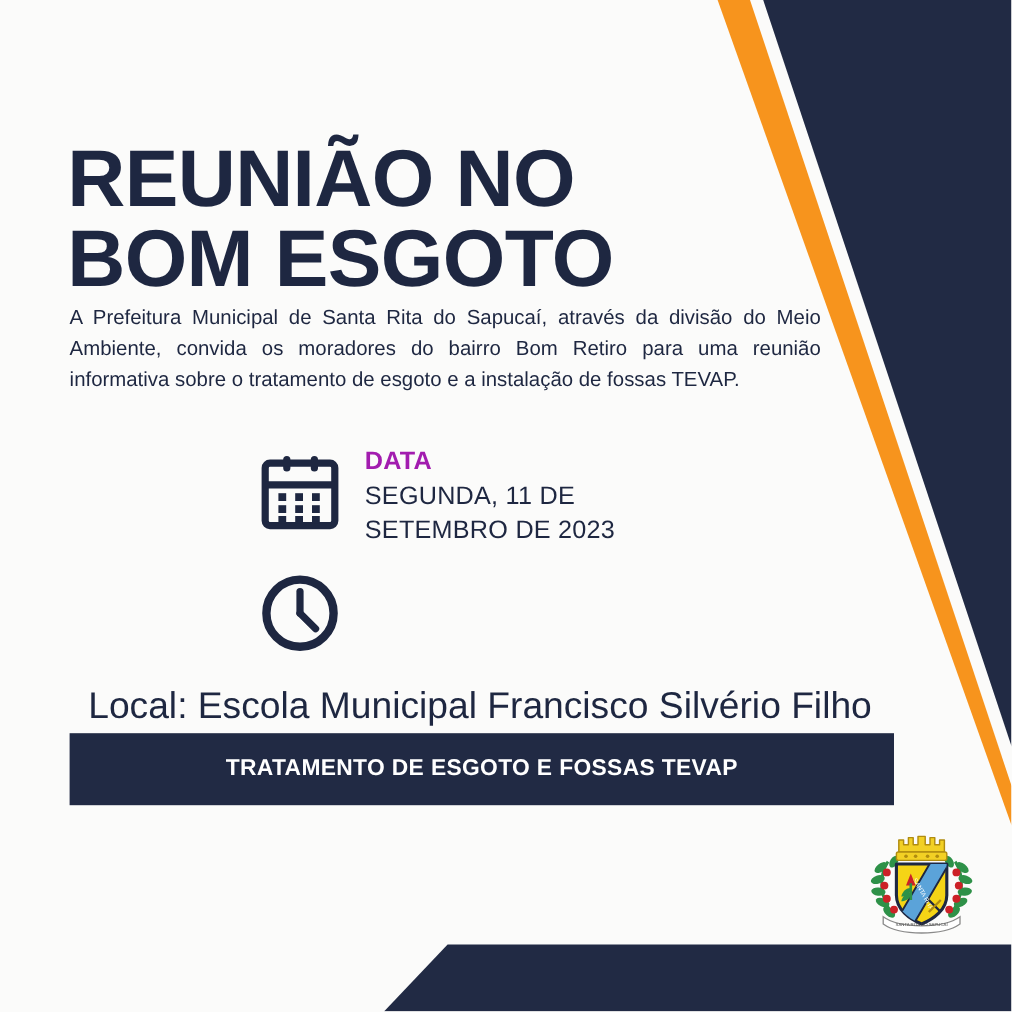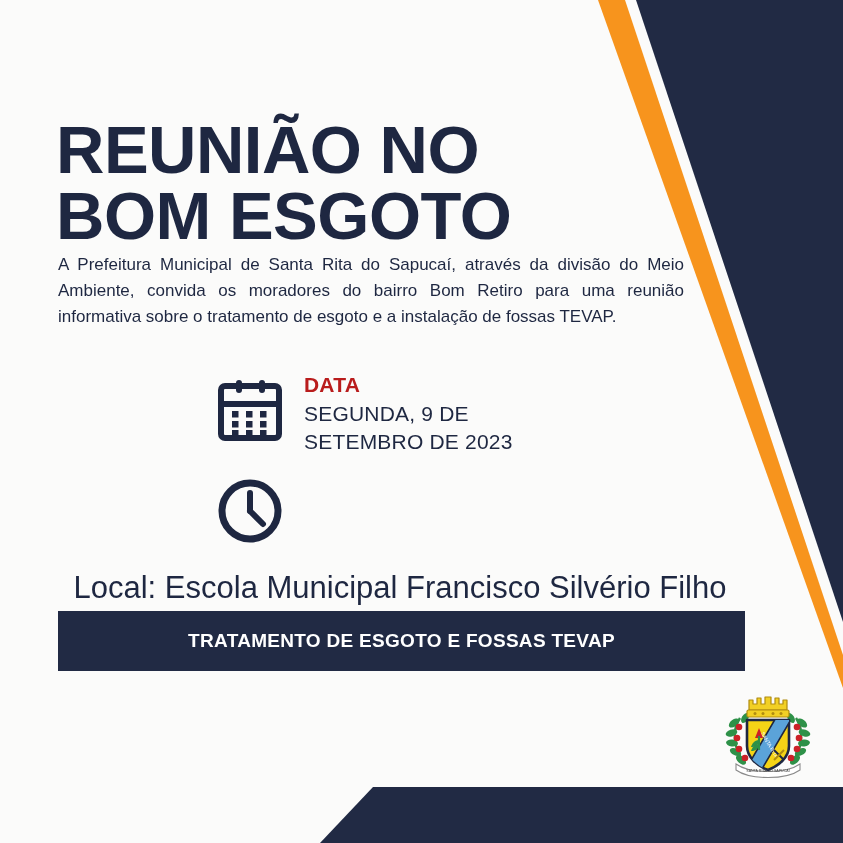--- a/index.html
+++ b/index.html
@@ -52,21 +52,21 @@
     align-items:flex-start;
     margin-bottom:18px;
   }
   .info-icon{
     width:78px;flex:0 0 78px;
     display:flex;align-items:flex-start;justify-content:flex-start;
     padding-top:4px;
   }
   .info-text{flex:1;padding-left:10px;}
   .info-label{
-    color:#b91c1c;
+    color:#a21caf;
     font-size:21px;
     font-weight:700;
     letter-spacing:0.2px;
     line-height:1.25;
     margin-bottom:2px;
   }
   .info-value{
     color:#1e2741;
     font-size:21px;
     font-weight:400;
@@ -142,21 +142,21 @@
             <rect x="30" y="45" width="6.5" height="6.5"></rect>
             <rect x="44" y="45" width="6.5" height="6.5"></rect>
             <rect x="16" y="54" width="6.5" height="6.5"></rect>
             <rect x="30" y="54" width="6.5" height="6.5"></rect>
             <rect x="44" y="54" width="6.5" height="6.5"></rect>
           </g>
         </svg>
       </div>
       <div class="info-text">
         <div class="info-label">DATA</div>
-        <div class="info-value">SEGUNDA, 9 DE</div>
+        <div class="info-value">SEGUNDA, 11 DE</div>
         <div class="info-value">SETEMBRO DE 2023</div>
       </div>
     </div>
 
     <div class="info-row">
       <div class="info-icon">
         <svg width="68" height="68" viewBox="0 0 68 68">
           <circle cx="34" cy="34" r="28" fill="none" stroke="#1e2741" stroke-width="7"></circle>
           <line x1="34" y1="34" x2="34" y2="16" stroke="#1e2741" stroke-width="6" stroke-linecap="round"></line>
           <line x1="34" y1="34" x2="47" y2="47" stroke="#1e2741" stroke-width="6" stroke-linecap="round"></line>

